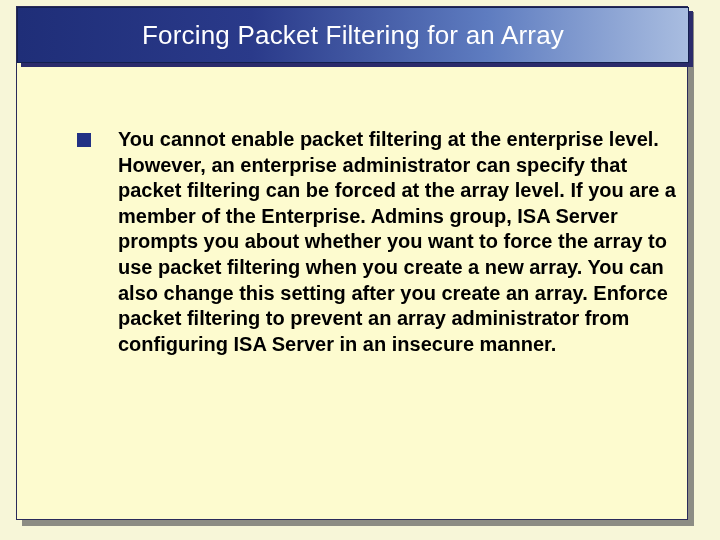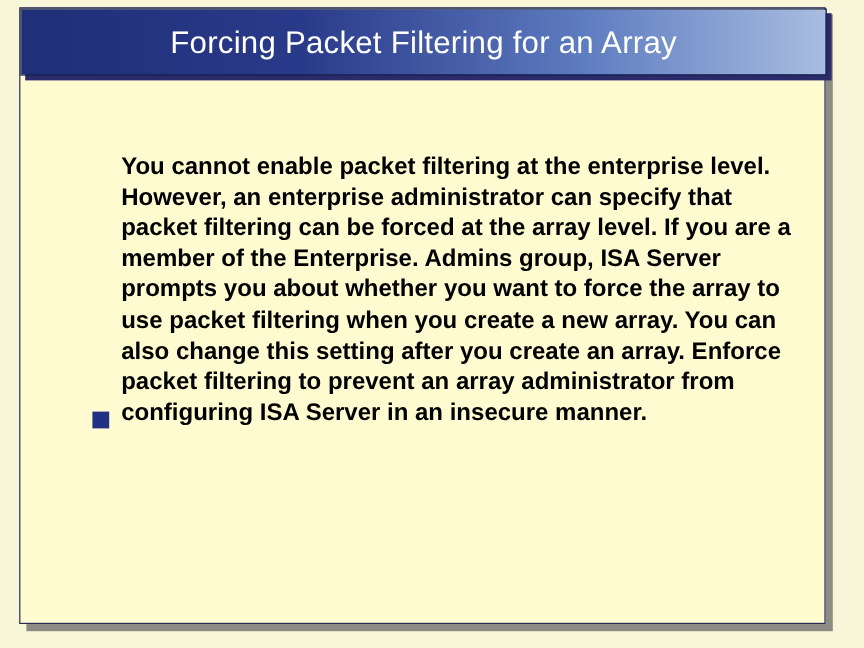--- a/index.html
+++ b/index.html
@@ -65,22 +65,22 @@
   }
   .body-area {
     position: absolute;
     top: 120px;
     left: 60px;
     width: 600px;
     z-index: 4;
   }
   .bullet-row {
     display: flex;
-    align-items: flex-end;
-    gap: 10px;
+    align-items: flex-start;
+    gap: 27px;
   }
   .bullet {
     width: 14px;
     height: 14px;
     background: #223184;
     flex: 0 0 14px;
     margin-top: 6px;
   }
   .body-text {
     color: #000000;

